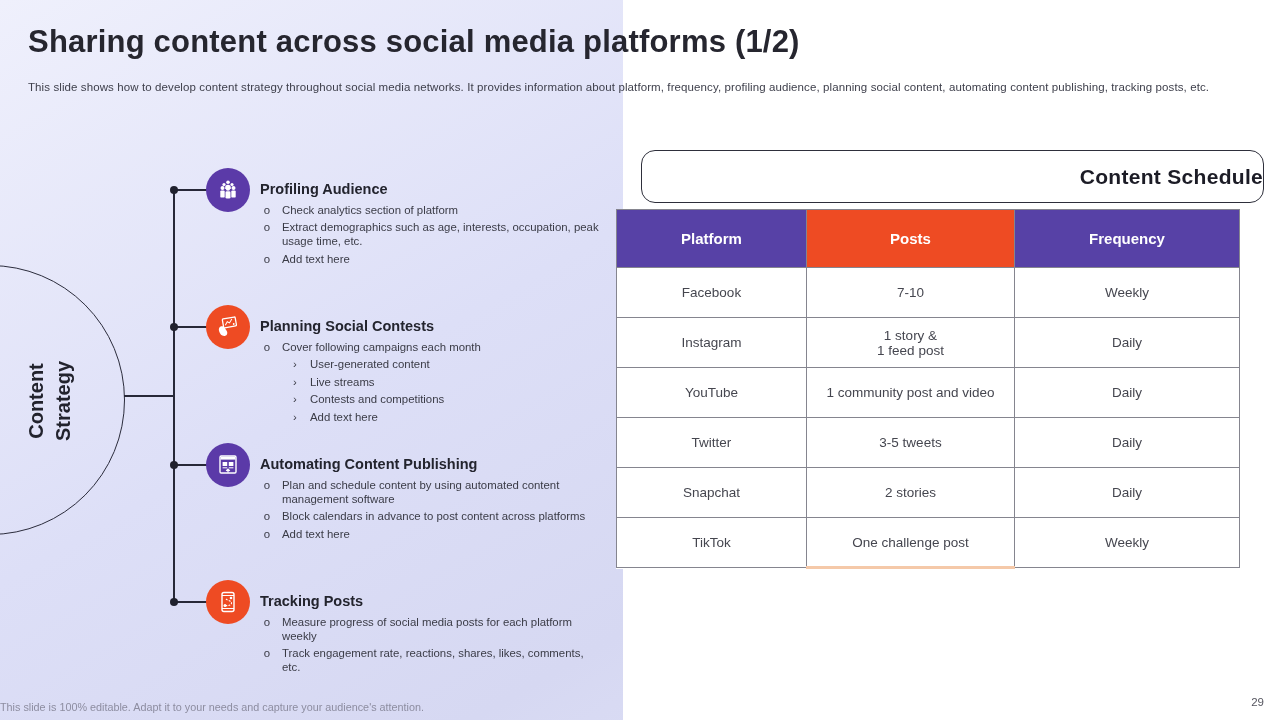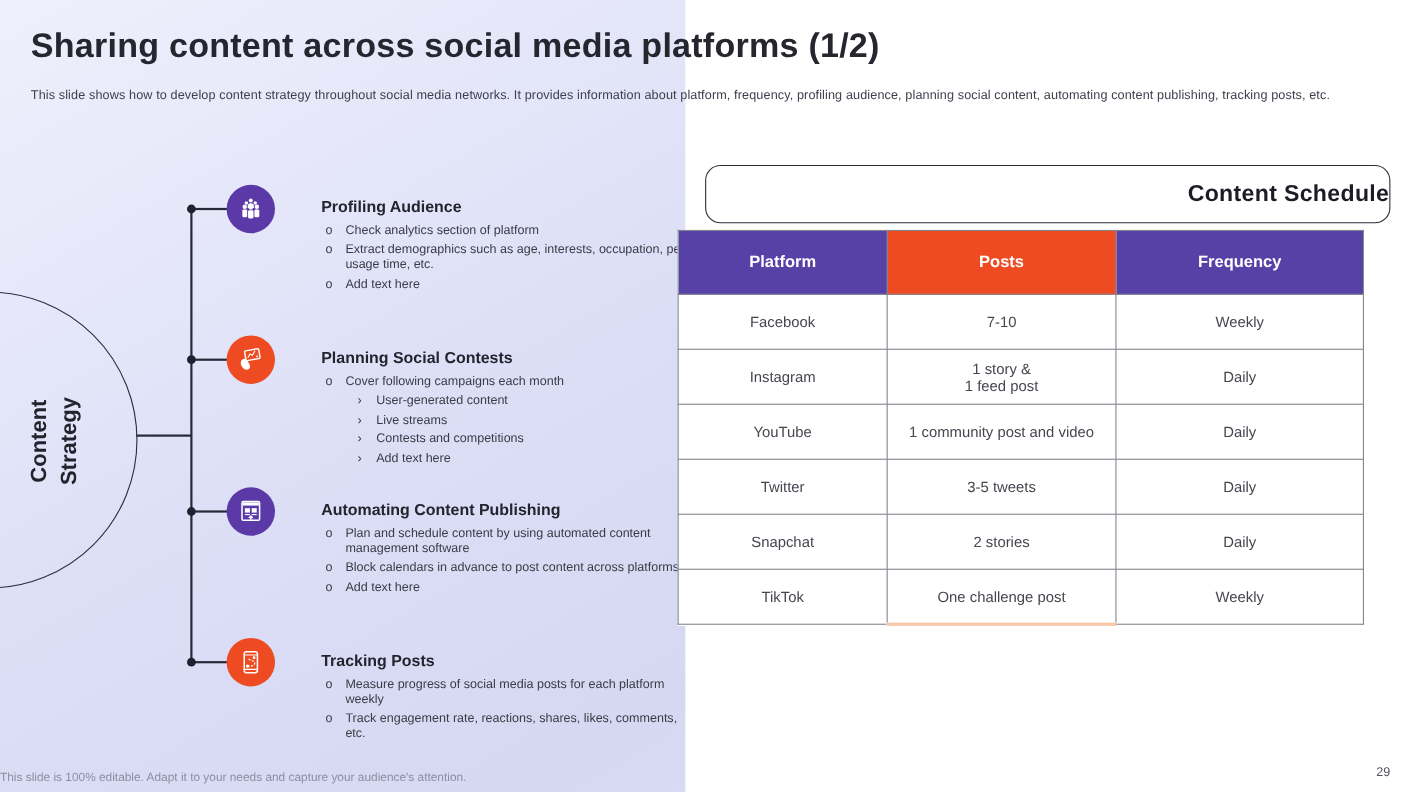--- a/index.html
+++ b/index.html
@@ -25,21 +25,21 @@
   .vline { position:absolute; left:173px; top:190px; width:2px; height:413px; background:#272838; }
   .hstub-hub { position:absolute; left:124px; top:395px; width:50px; height:2px; background:#272838; }
   .branch { position:absolute; left:175px; width:32px; height:2px; background:#272838; }
   .dot { position:absolute; left:170px; width:8px; height:8px; border-radius:50%; background:#20212e; }
 
   .icon-circle { position:absolute; left:206px; width:44px; height:44px; border-radius:50%;
                  display:flex; align-items:center; justify-content:center; }
   .icon-circle.purple { background:#5b3aa8; }
   .icon-circle.orange { background:#ee4b23; }
 
-  .section { position:absolute; left:292px; width:342px; }
+  .section { position:absolute; left:260px; width:342px; }
   .section h3 { font-size:14.5px; font-weight:700; color:#23242e; margin-bottom:7px; }
   .bullets { list-style:none; }
   .bullets li { display:flex; font-size:11.4px; color:#3a3b46; line-height:1.22; margin-bottom:3.5px; }
   .bullets li .marker { flex:0 0 14px; margin-right:8px; text-align:center; }
   .bullets li.sub { padding-left:28px; }
 
   
   .schedule-title-box { position:absolute; left:641px; top:150px; width:623px; height:53px; z-index:6;
                         background:#fff; border:1.6px solid #2e2f3b; border-radius:14px;
                         display:flex; align-items:center; justify-content:flex-end;

